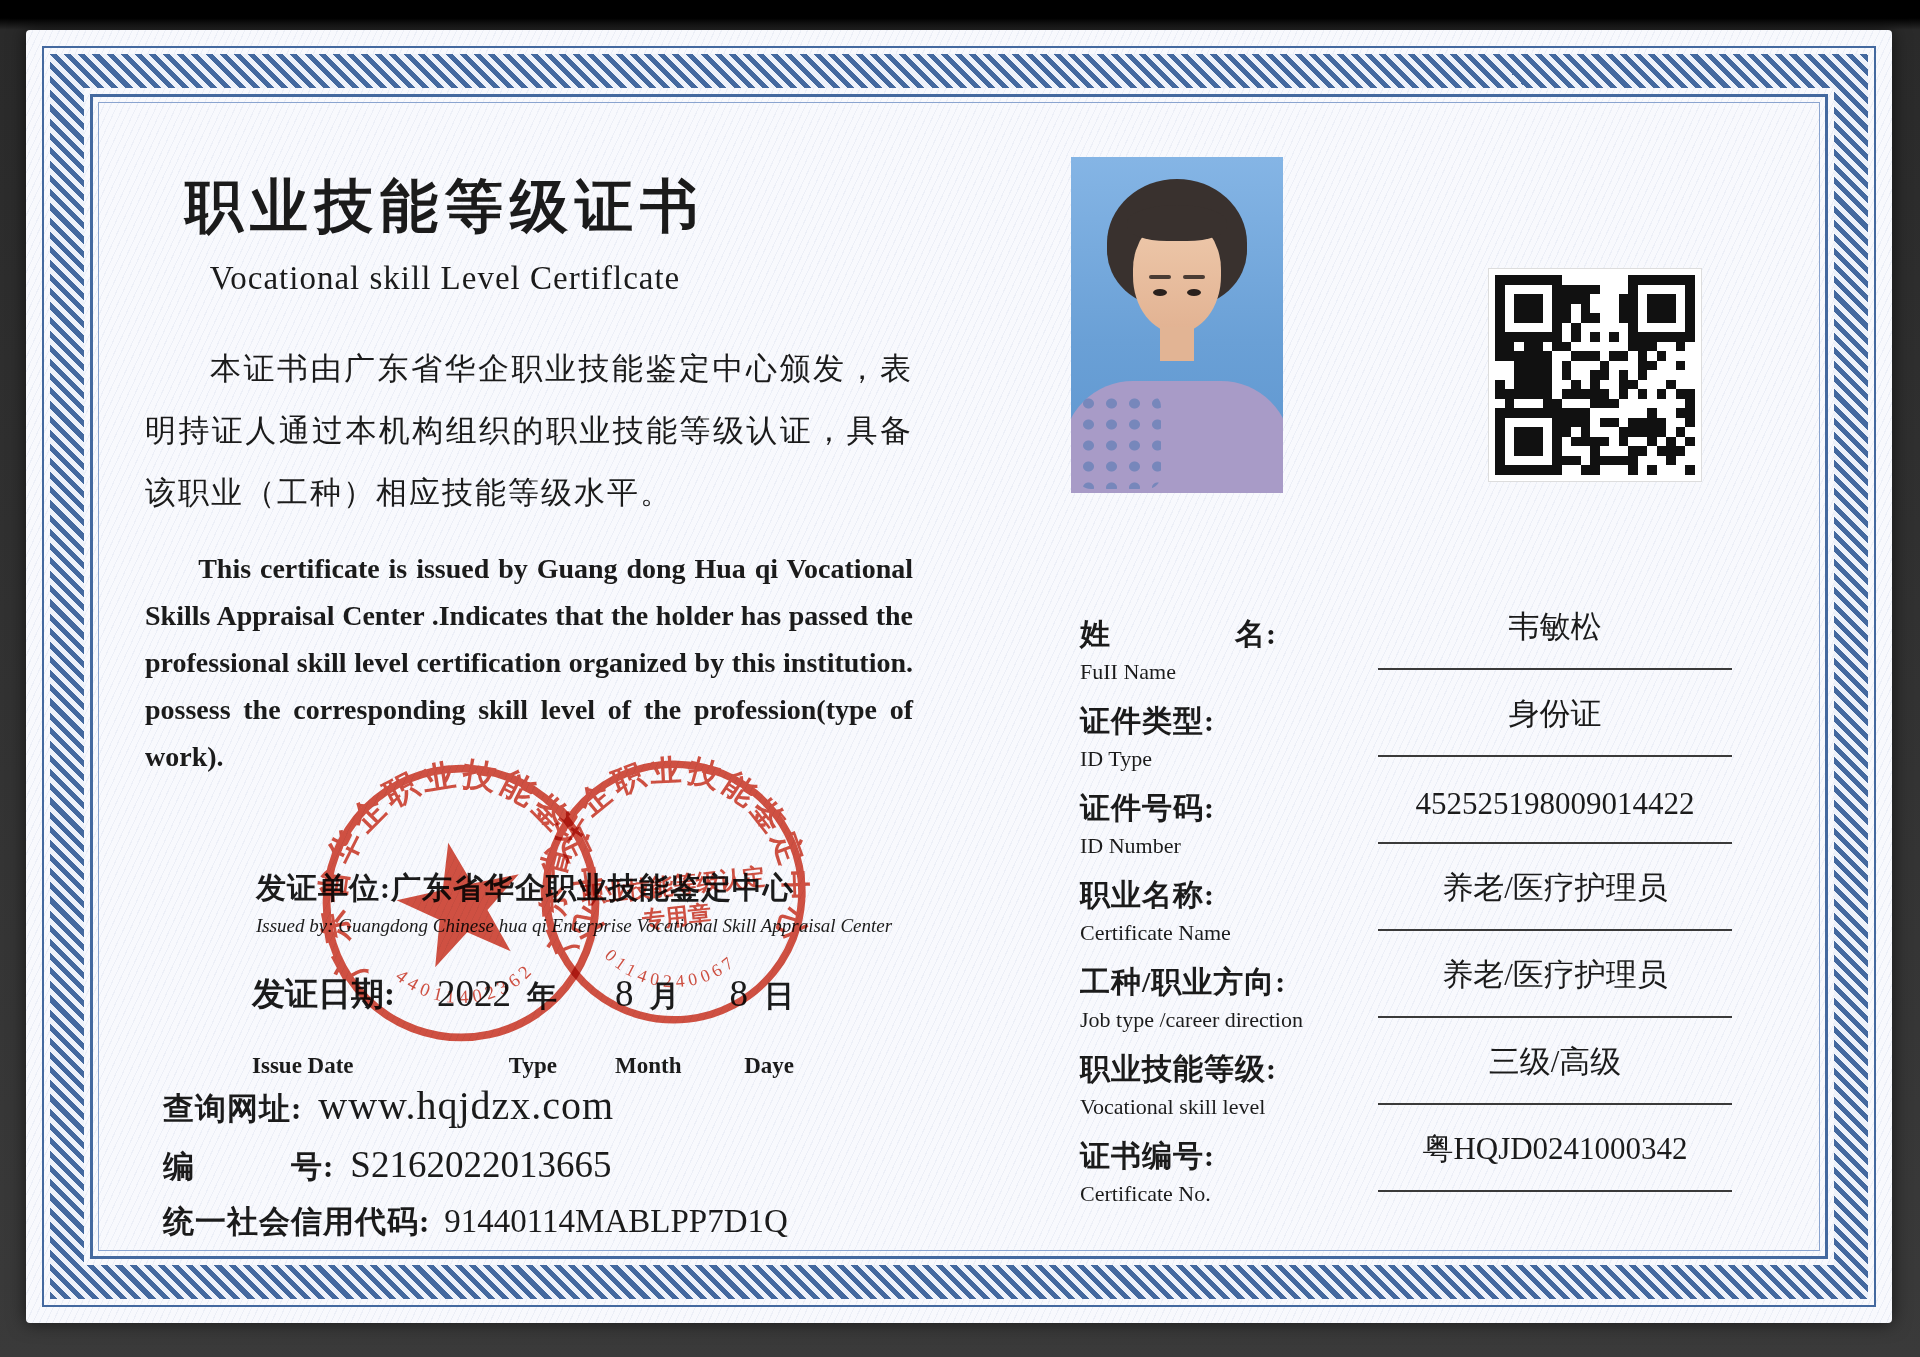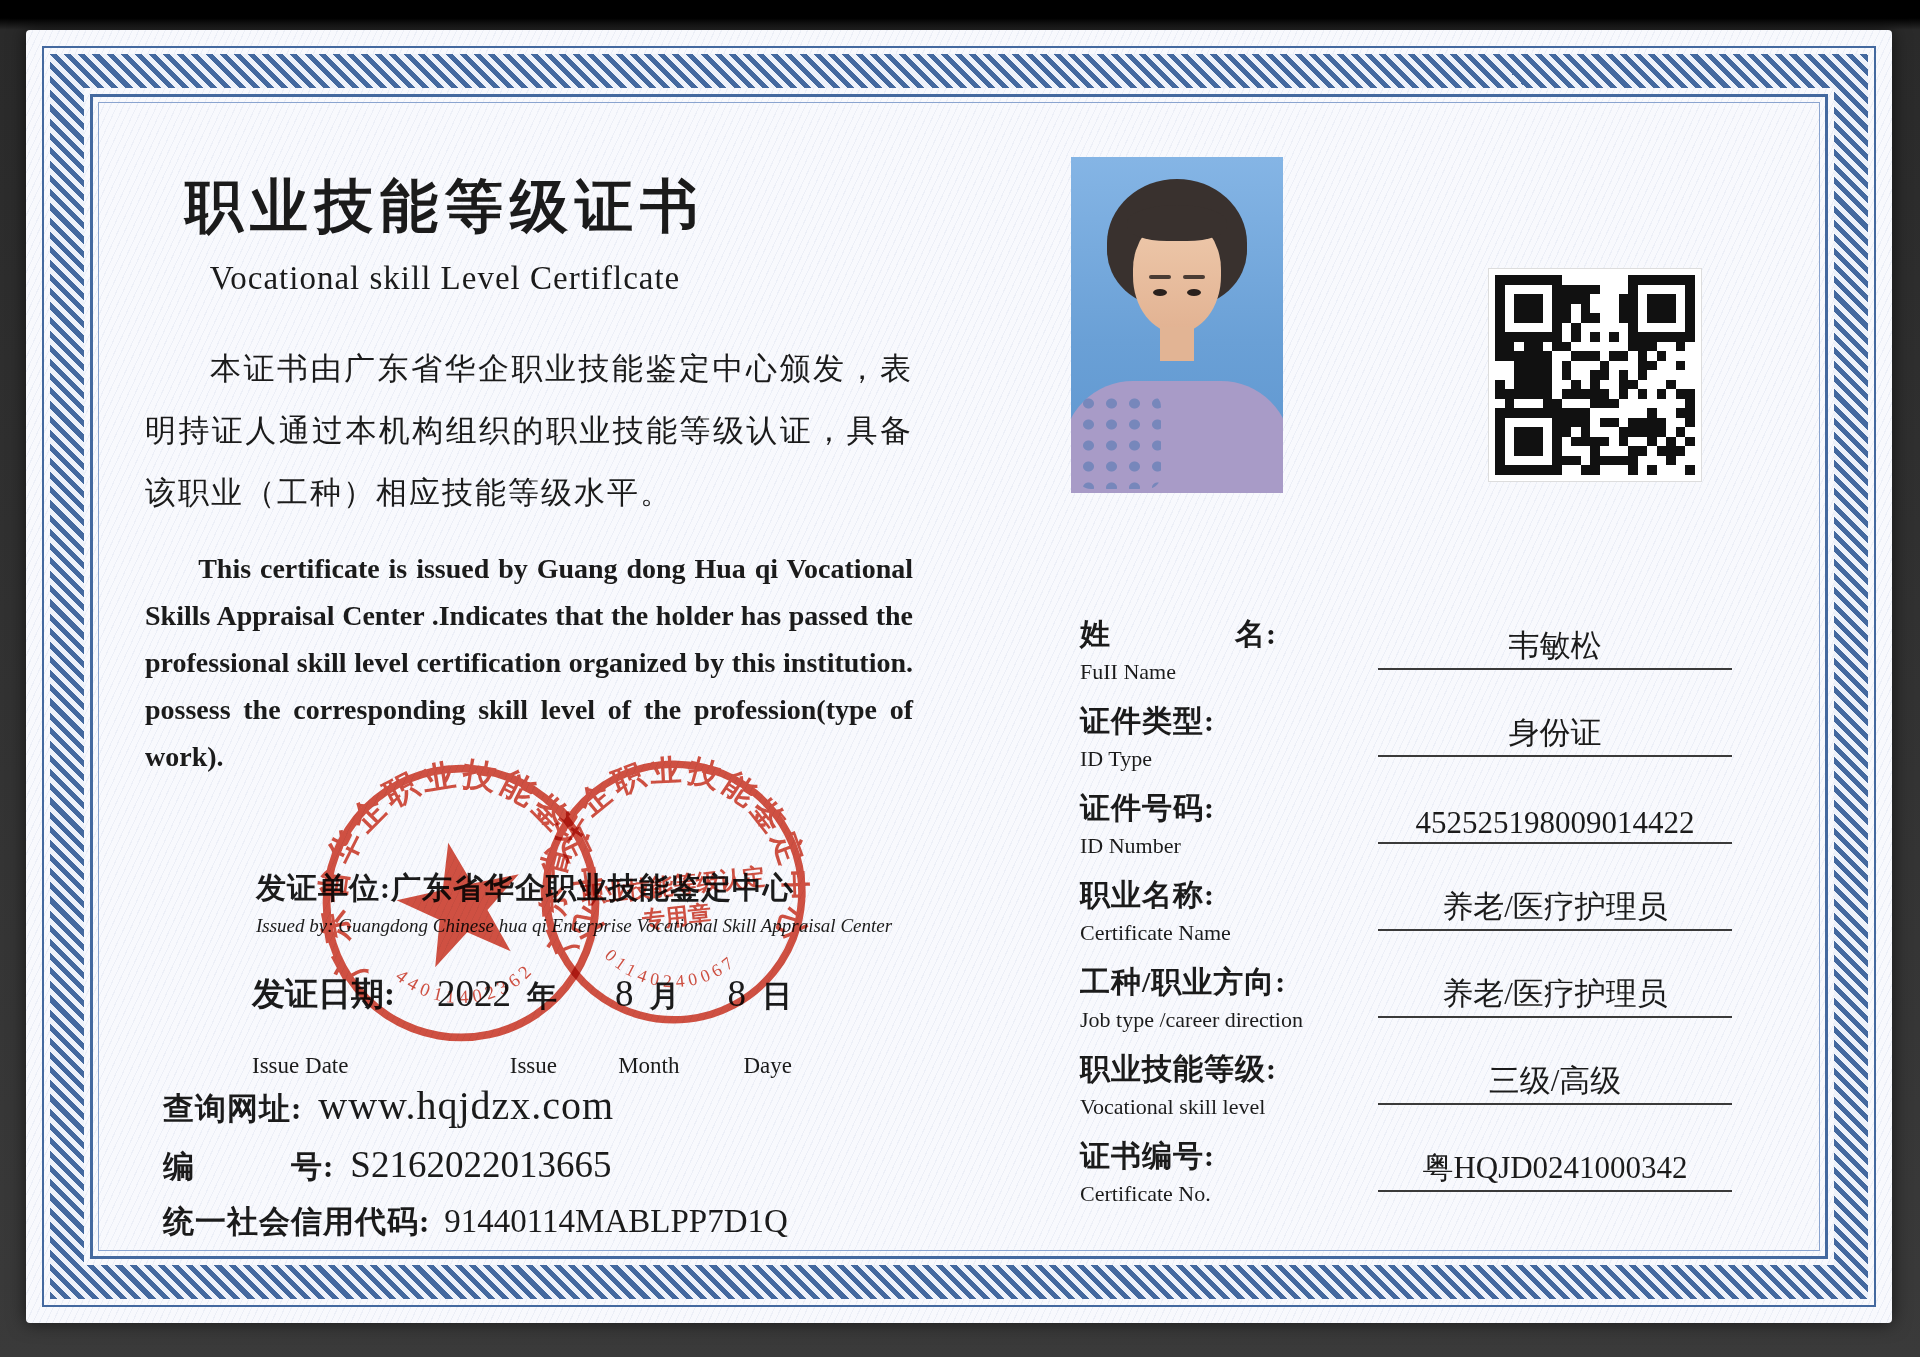--- a/index.html
+++ b/index.html
@@ -23,21 +23,21 @@
            text-indent:2.1em;text-align:justify;letter-spacing:2px;}
   .para-en{position:absolute;left:145px;top:545px;width:768px;font-size:28px;line-height:47px;
            text-indent:1.9em;text-align:justify;font-weight:600;}
   .issuer{position:absolute;left:256px;top:868px;}
   .issuer-cn{font-size:30px;font-weight:700;letter-spacing:1px;}
   .issuer-en{font-size:19px;margin-top:6px;font-style:italic;}
   .date-row{position:absolute;left:252px;top:972px;display:flex;align-items:flex-start;}
   .dcol{display:flex;flex-direction:column;gap:28px;}
   .dmain{font-size:33px;font-weight:700;white-space:nowrap;}
   .dnum{font-family:"Liberation Serif",serif;font-weight:400;font-size:37px;}
-  .dsub{font-size:23px;font-weight:400;margin-top:8px;}
+  .dsub{font-size:23px;font-weight:700;margin-top:8px;}
   .dc2{margin-left:42px;} .dc3{margin-left:58px;} .dc4{margin-left:48px;}
   .dc2 .dsub,.dc3 .dsub,.dc4 .dsub{align-self:flex-end;}
   .unit{font-weight:700;font-size:30px;margin-left:16px;}
   .footer{position:absolute;left:163px;top:1082px;}
   .frow-b{display:flex;align-items:baseline;margin-bottom:13px;}
   .flab{font-size:31px;font-weight:700;letter-spacing:1px;white-space:nowrap;}
   .fwebsite{font-size:40px;margin-left:16px;letter-spacing:1px;}
   .fserial{font-size:37px;margin-left:16px;}
   .fcredit{font-size:33px;margin-left:14px;}
 
@@ -66,21 +66,21 @@
   .qr{position:absolute;left:1488px;top:268px;width:214px;height:214px;background:#fff;padding:6px;box-sizing:border-box;border:1px solid #ddd;}
   .qr-grid{display:grid;width:100%;height:100%;grid-template-columns:repeat(21,1fr);grid-template-rows:repeat(21,1fr);}
   .qr-grid div{background:#fff;} .qr-grid div.on{background:#111;}
 
   .fields{position:absolute;left:1052px;top:598px;width:652px;margin-left:28px;}
   .frow{display:flex;align-items:flex-end;height:87px;}
   .flabel{display:flex;flex-direction:column;min-width:292px;white-space:nowrap;}
   .flabel-cn{font-size:30px;font-weight:700;letter-spacing:1px;}
   .flabel-en{font-size:22px;margin-top:4px;}
   .fvalue{flex:1;border-bottom:2px solid #3a3a3a;text-align:center;font-size:31px;
-          padding-bottom:1px;margin-bottom:15px;margin-left:6px;white-space:nowrap;}
+          padding-bottom:20px;margin-bottom:15px;margin-left:6px;white-space:nowrap;}
 </style>
 </head>
 <body>
 
 <div class="scan">
   <div class="cert">
     <div class="frame-o"></div>
     <div class="frame-band"></div>
     <div class="frame-i1"></div>
     <div class="frame-i2"></div>
@@ -99,21 +99,21 @@
     <div class="issuer-en">Issued by: Guangdong Chinese hua qi Enterprise Vocational Skill Appraisal Center</div>
   </div>
 
   <div class="date-row">
     <div class="dcol">
       <span class="dmain">发证日期:</span>
       <span class="dsub">Issue  Date</span>
     </div>
     <div class="dcol dc2">
       <span class="dmain"><span class="dnum">2022</span><span class="unit">年</span></span>
-      <span class="dsub">Issue</span>
+      <span class="dsub">Type</span>
     </div>
     <div class="dcol dc3">
       <span class="dmain"><span class="dnum">8</span><span class="unit">月</span></span>
       <span class="dsub">Month</span>
     </div>
     <div class="dcol dc4">
       <span class="dmain"><span class="dnum">8</span><span class="unit">日</span></span>
       <span class="dsub">Daye</span>
     </div>
   </div>

